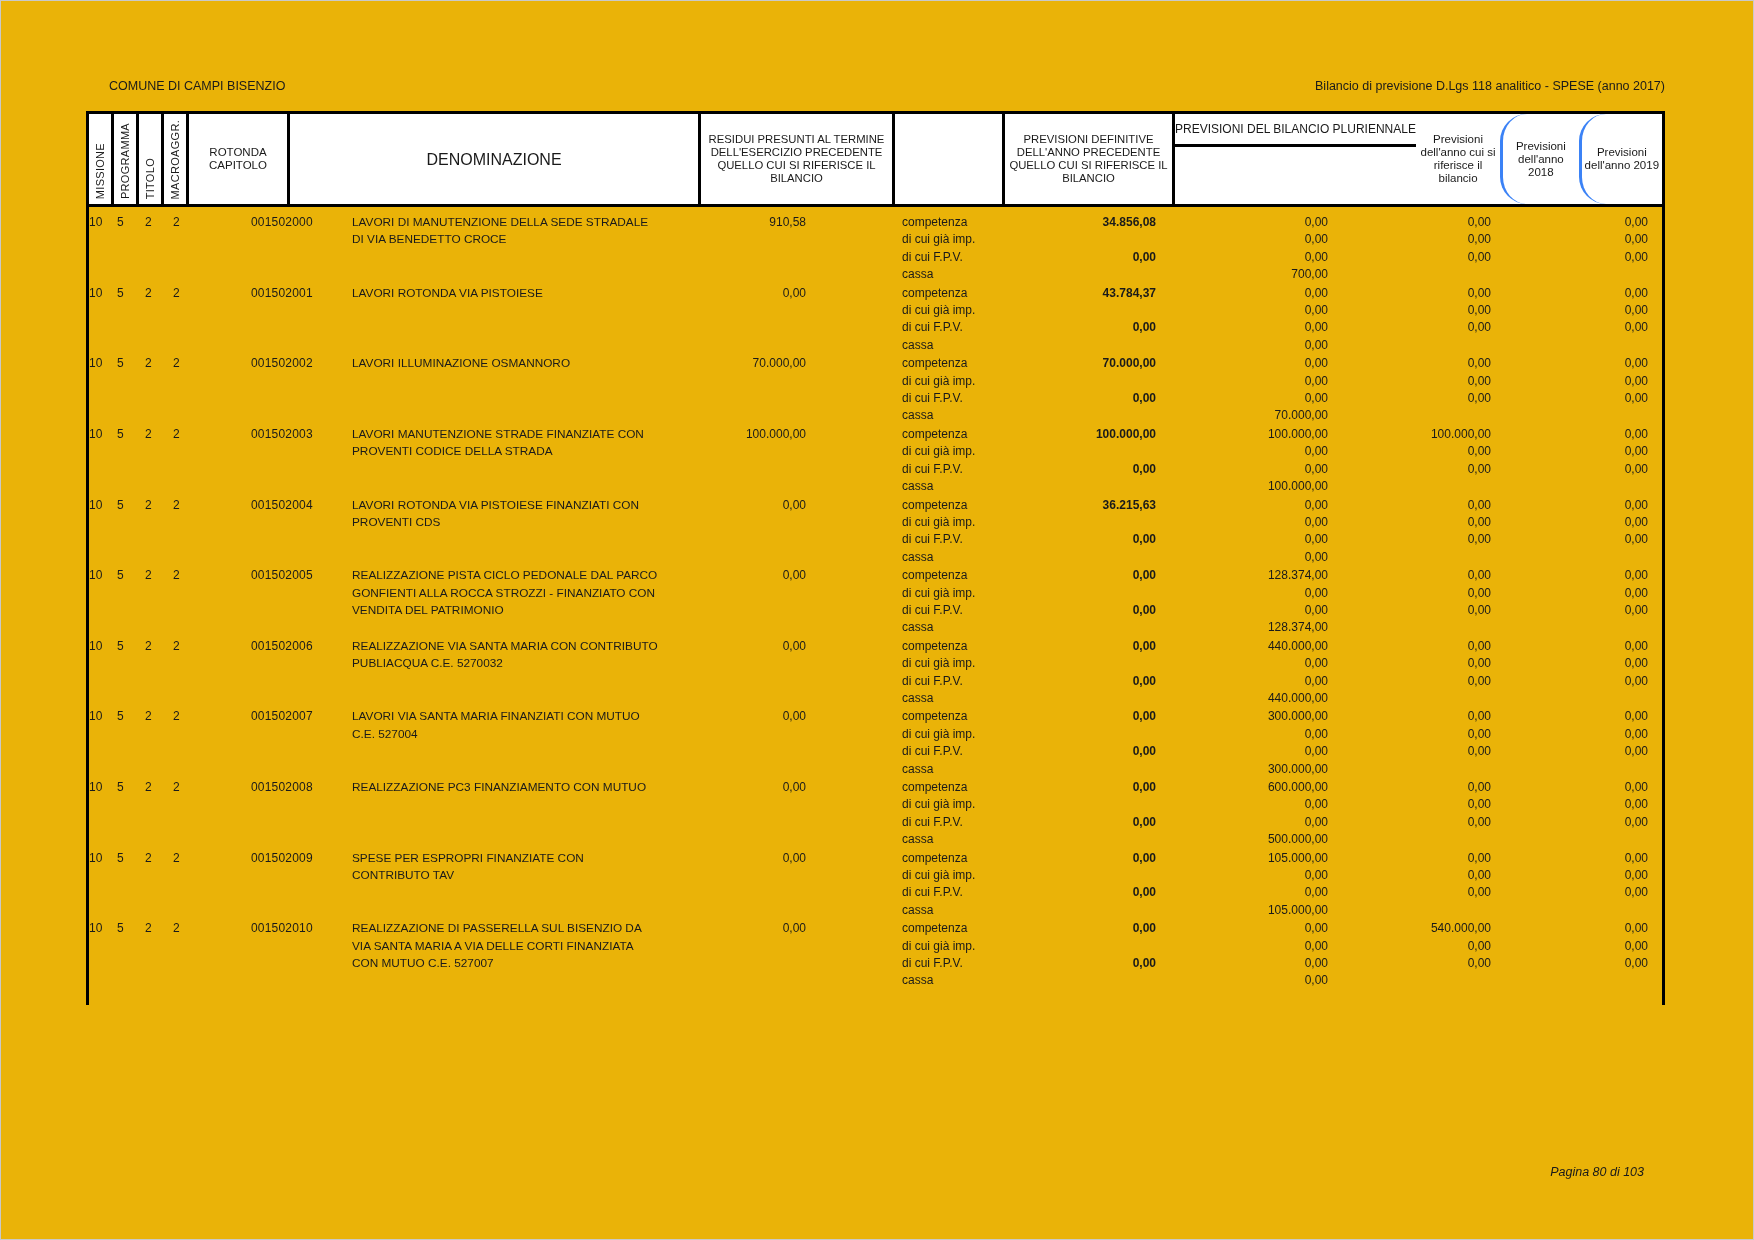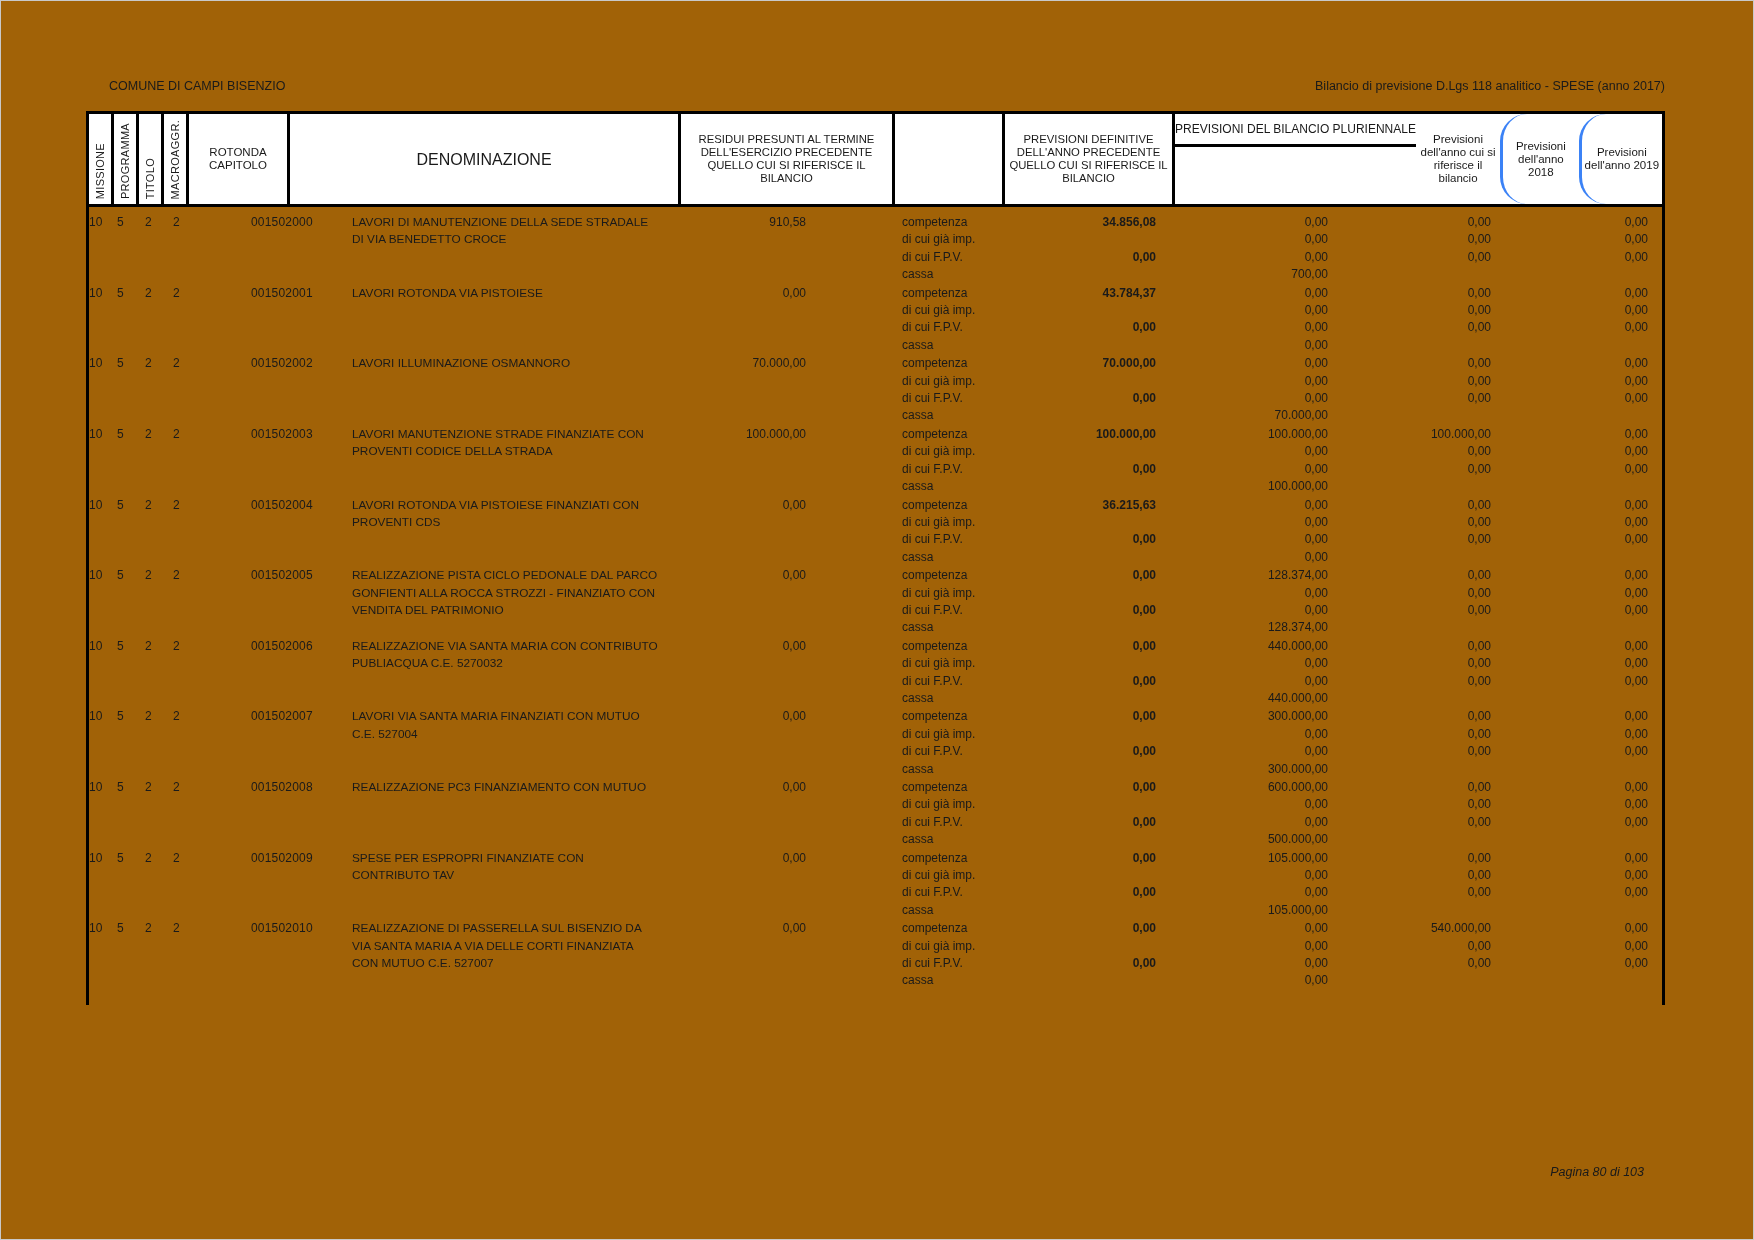--- a/index.html
+++ b/index.html
@@ -1,18 +1,18 @@
 <!DOCTYPE html>
 <html><head>
 <meta charset="utf-8">
 <style>
   * { box-sizing: border-box; margin: 0; padding: 0; }
   html,body { background: #e8e8e8; }
   .page {
-    width: 1754px; height: 1240px; position: relative; background: #a16207;
+    width: 1754px; height: 1240px; position: relative; background: #eab308;
     border: 1px solid #c9c9c9; overflow: hidden;
     font-family: "Liberation Sans", "DejaVu Sans", sans-serif; color: #1a1a1a;
   }
   .titles {
     position: absolute; top: 78px; left: 85px; width: 1579px;
     display: flex; justify-content: space-between; font-size: 12.5px;
   }
   .title-left { padding-left: 23px; }
   .budget-table { position: absolute; top: 110px; left: 85px; width: 1579px; }
 
@@ -24,21 +24,21 @@
     text-align: center; line-height: 13px; background: #fff; padding: 1px;
   }
   .th:not(:first-child) { margin-left: -3px; }
   .th-vert { width: 28px; align-items: flex-end; padding-bottom: 5px; }
   .th-vert span {
     writing-mode: vertical-rl; transform: rotate(180deg);
     font-size: 11px; letter-spacing: 0.3px; white-space: nowrap;
   }
   .th-codice { width: 104px; }
   .th-denom { flex: 1 1 auto; font-size: 16px; }
-  .th-residui { width: 217px; font-size: 11.3px; }
+  .th-residui { width: 197px; font-size: 11.3px; }
   .th-blank { width: 113px; }
   .th-prevdef { width: 173px; font-size: 11.3px; }
   .th-group { width: 493px; padding: 0; flex-direction: row; align-items: stretch; }
   .group-title { height: 33px; border-bottom: 3px solid #000; display: flex; align-items: center; justify-content: center; font-size: 12px; }
   .group-sub { flex: 1; display: flex; }
   .gsub { display: flex; align-items: center; justify-content: center; text-align: center; font-size: 11.5px; line-height: 13px; padding: 1px; }
   .gsub:not(:first-child) { border-left: 3px solid #3b82f6; border-radius: 27px; }
   .g1 { flex: 173 0 0; } .g2 { flex: 155 0 0; } .g3 { flex: 165 0 0; }
 
   

